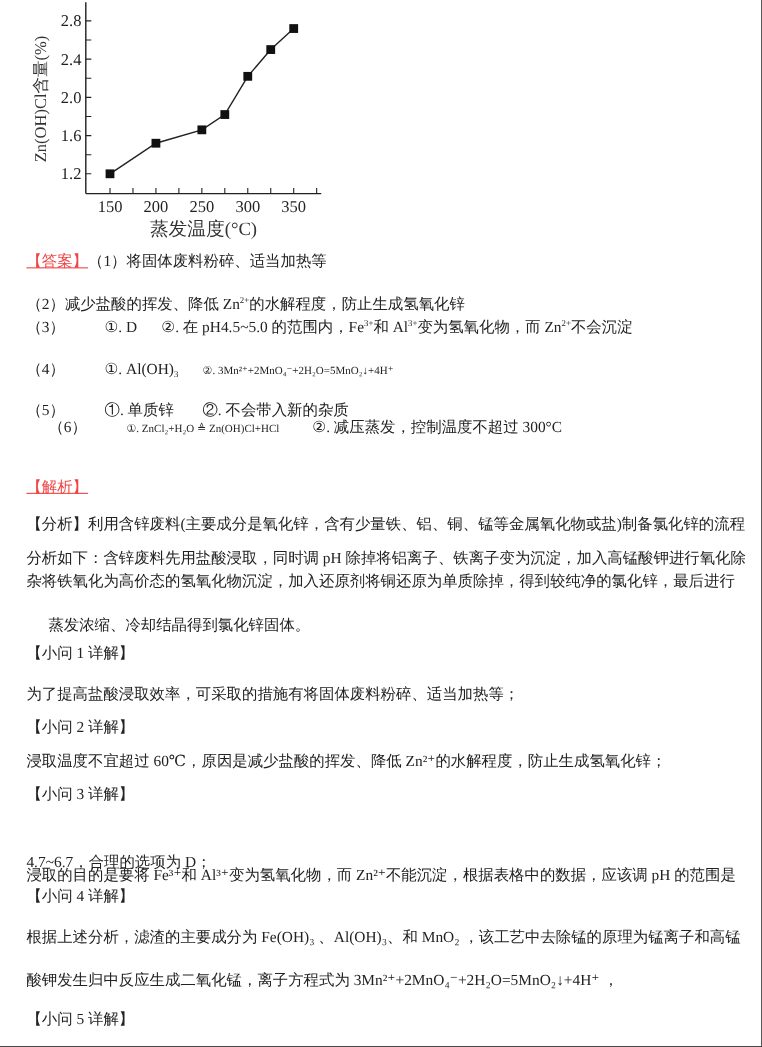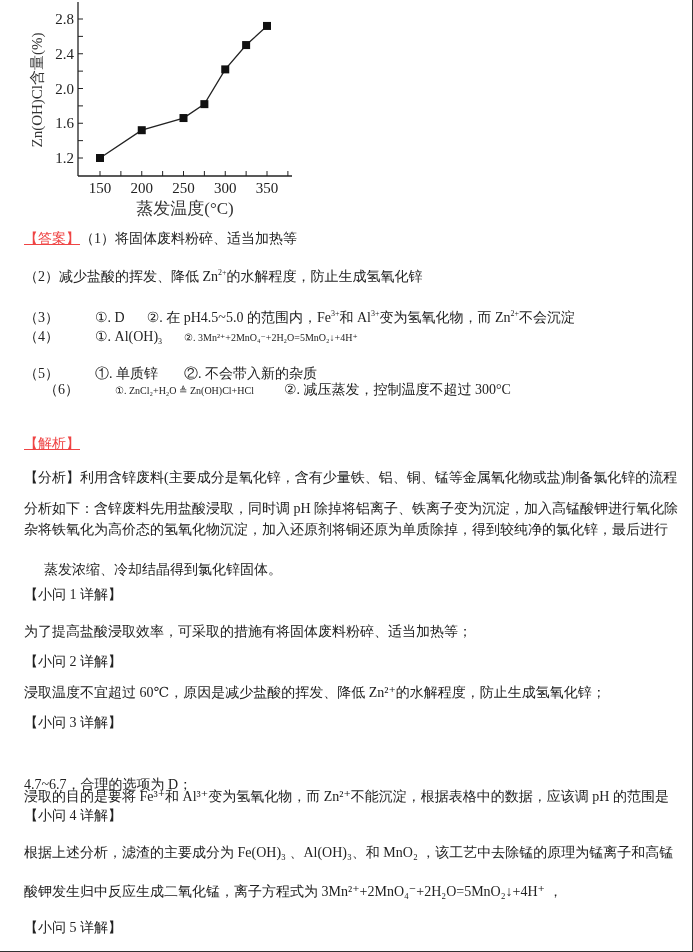--- a/index.html
+++ b/index.html
@@ -75,21 +75,21 @@
   <text id="xlabel" x="185" y="214" font-family="Liberation Serif, serif" font-size="17" fill="#333" text-anchor="middle">蒸发温度(°C)</text>
   <text id="ylabel" transform="translate(42,90) rotate(-90)" font-family="Liberation Serif, serif" font-size="15" fill="#333" text-anchor="middle">Zn(OH)Cl含量(%)</text>
 </svg>
 
 <div class="line" style="top:229px;">
   <span class="blue">【答案】</span><span>（1）将固体废料粉碎、适当加热等</span>
 </div>
 <div class="line" style="top:263px;">
   <span>（2）减少盐酸的挥发、降低 Zn</span><span class="sup">2+</span><span>的水解程度，防止生成氢氧化锌</span>
 </div>
-<div class="line" style="top:304px;font-family:Liberation Serif, serif;">
+<div class="line" style="top:284px;font-family:Liberation Serif, serif;">
   <span>（3）</span><span class="gap" style="width:36px"></span><span>①. D</span><span class="gap" style="width:22px"></span><span>②. 在 pH4.5~5.0 的范围内，Fe</span><span class="sup">3+</span><span>和 Al</span><span class="sup">3+</span><span>变为氢氧化物，而 Zn</span><span class="sup">2+</span><span>不会沉淀</span>
 </div>
 <div class="line" style="top:327px;">
   <span>（4）</span><span class="gap" style="width:36px"></span><span>①. Al(OH)</span><span class="sub">3</span><span class="gap" style="width:22px"></span><span class="eq">②. 3Mn²⁺+2MnO₄⁻+2H₂O=5MnO₂↓+4H⁺</span>
 </div>
 <div class="line" style="top:364px;">
   <span>（5）</span><span class="gap" style="width:36px"></span><span>①. 单质锌</span><span class="gap" style="width:26px"></span><span>②. 不会带入新的杂质</span>
 </div>
 <div class="line" style="top:380px;margin-left:20px;">
   <span>（6）</span><span class="gap" style="width:36px"></span><span class="eq">①. ZnCl₂+H₂O ≜ Zn(OH)Cl+HCl</span><span class="gap" style="width:30px"></span><span>②. 减压蒸发，控制温度不超过 300°C</span>

